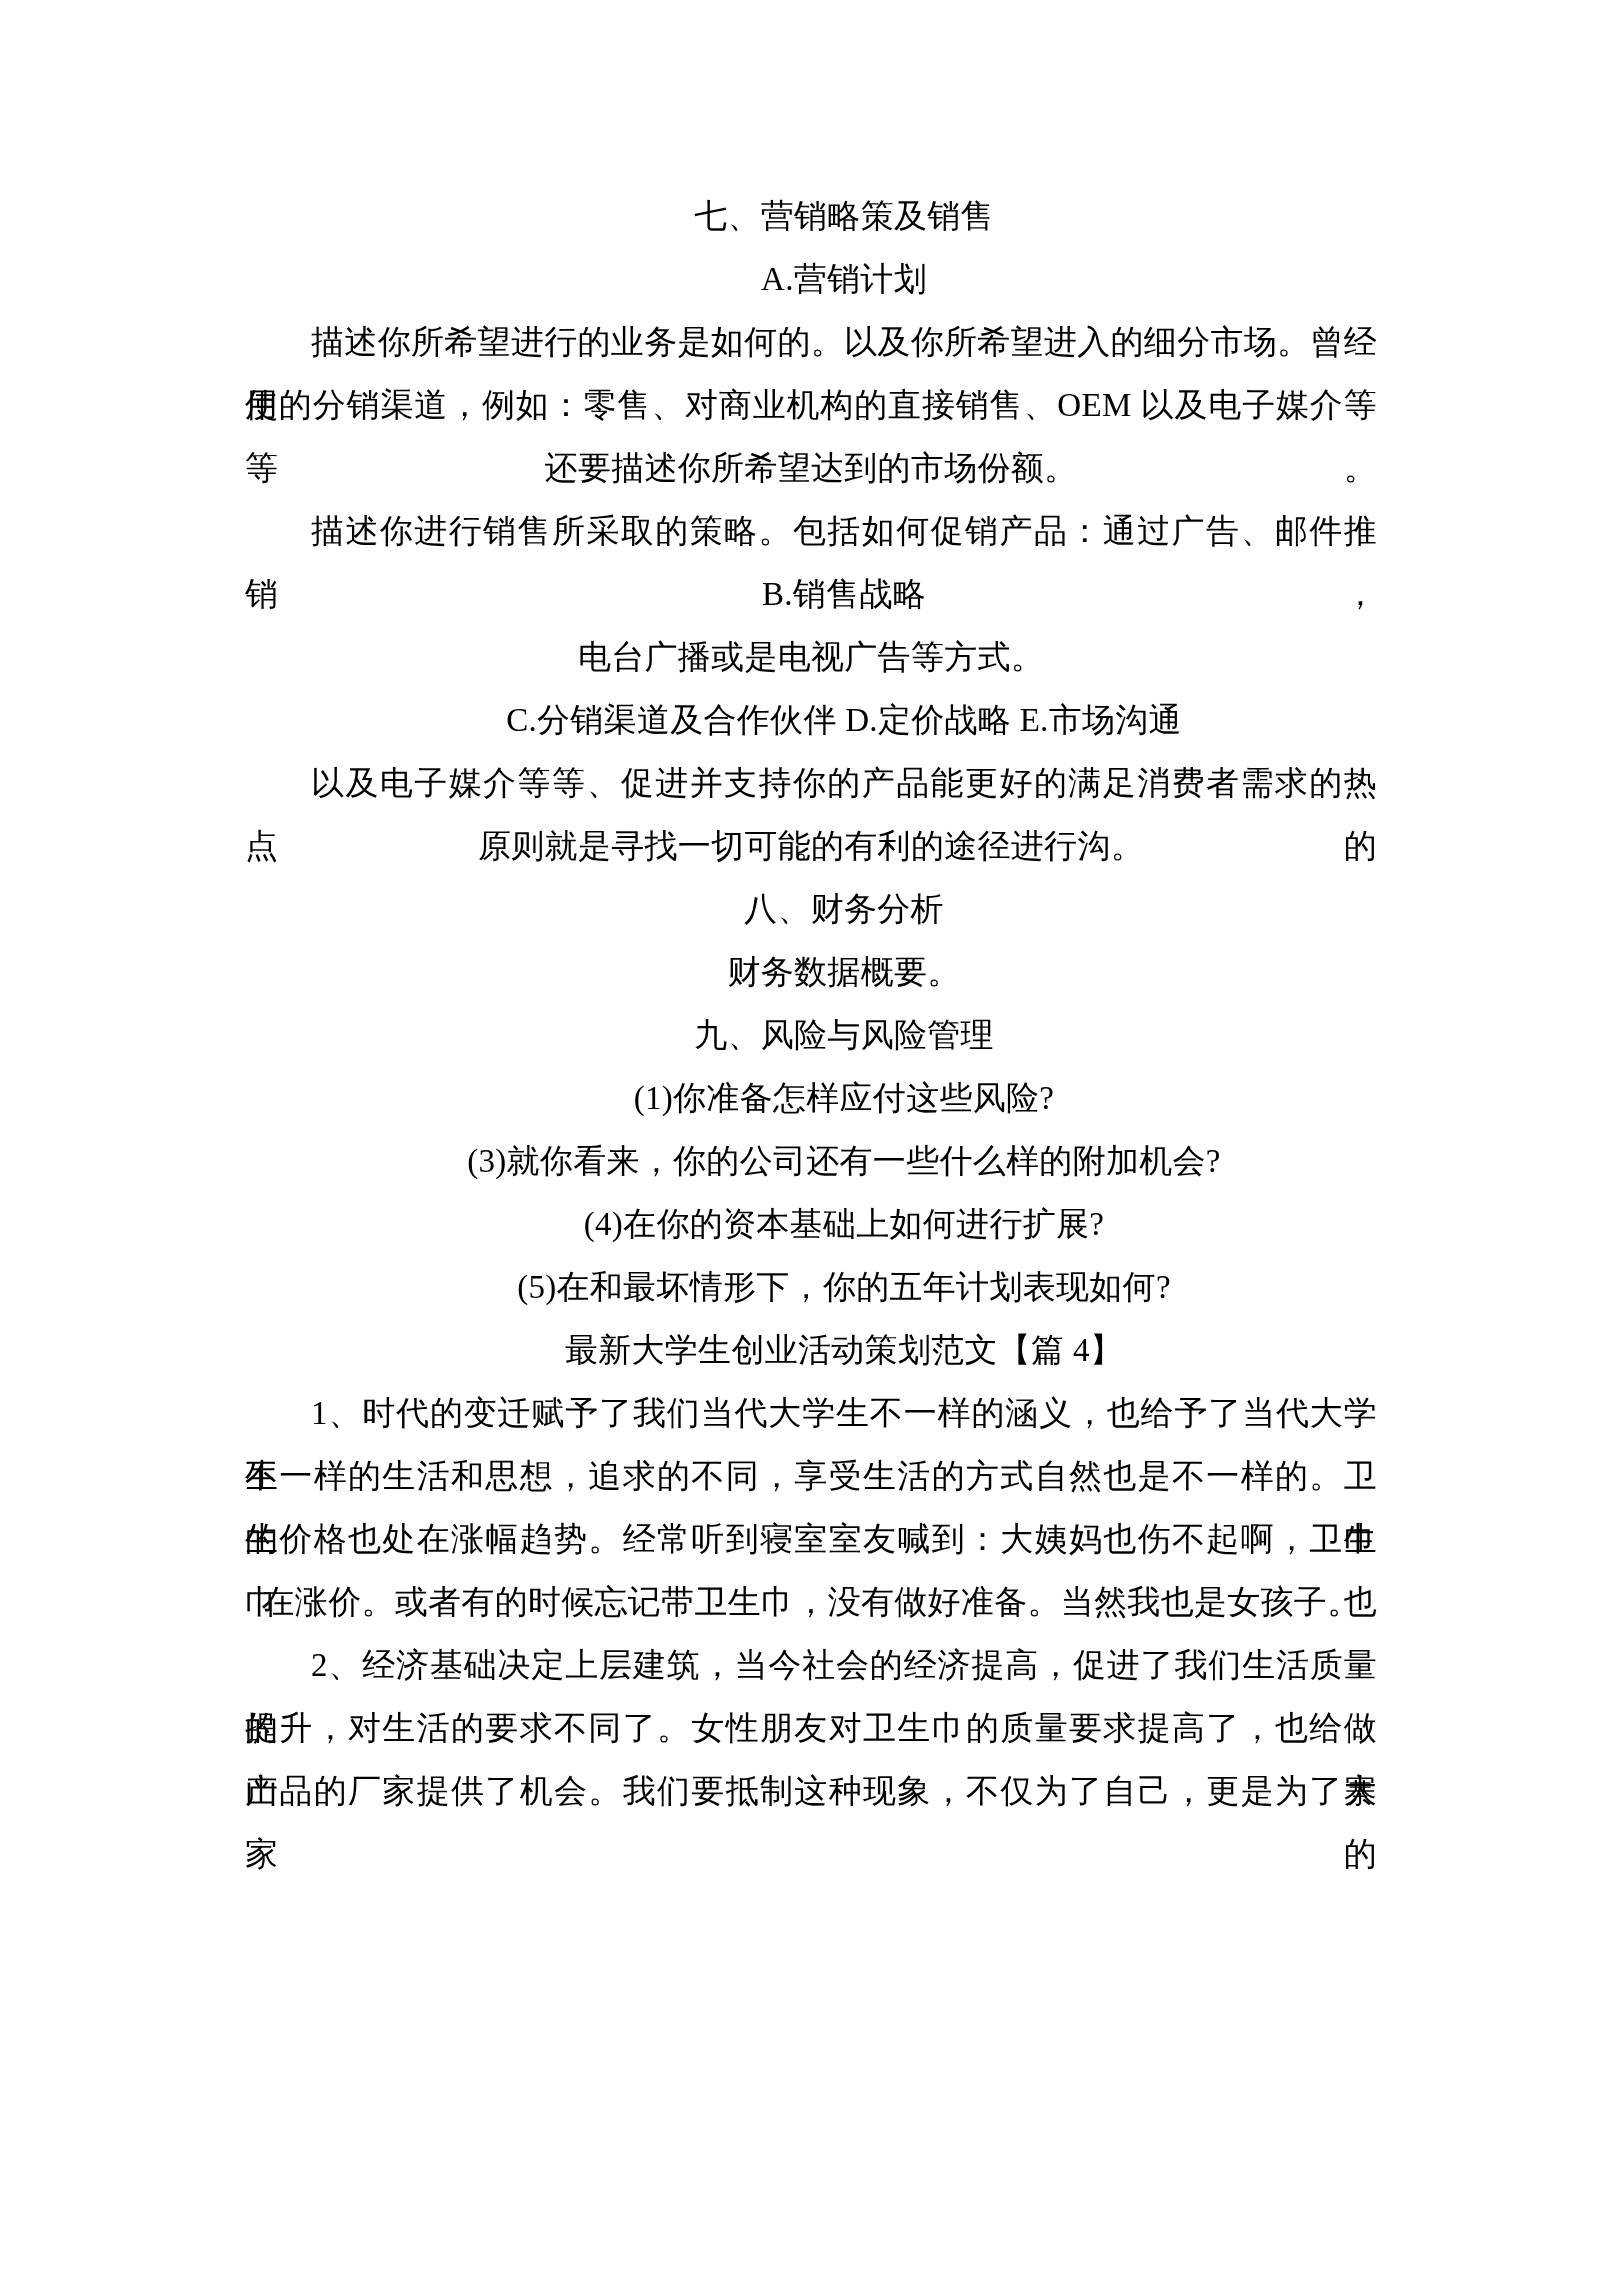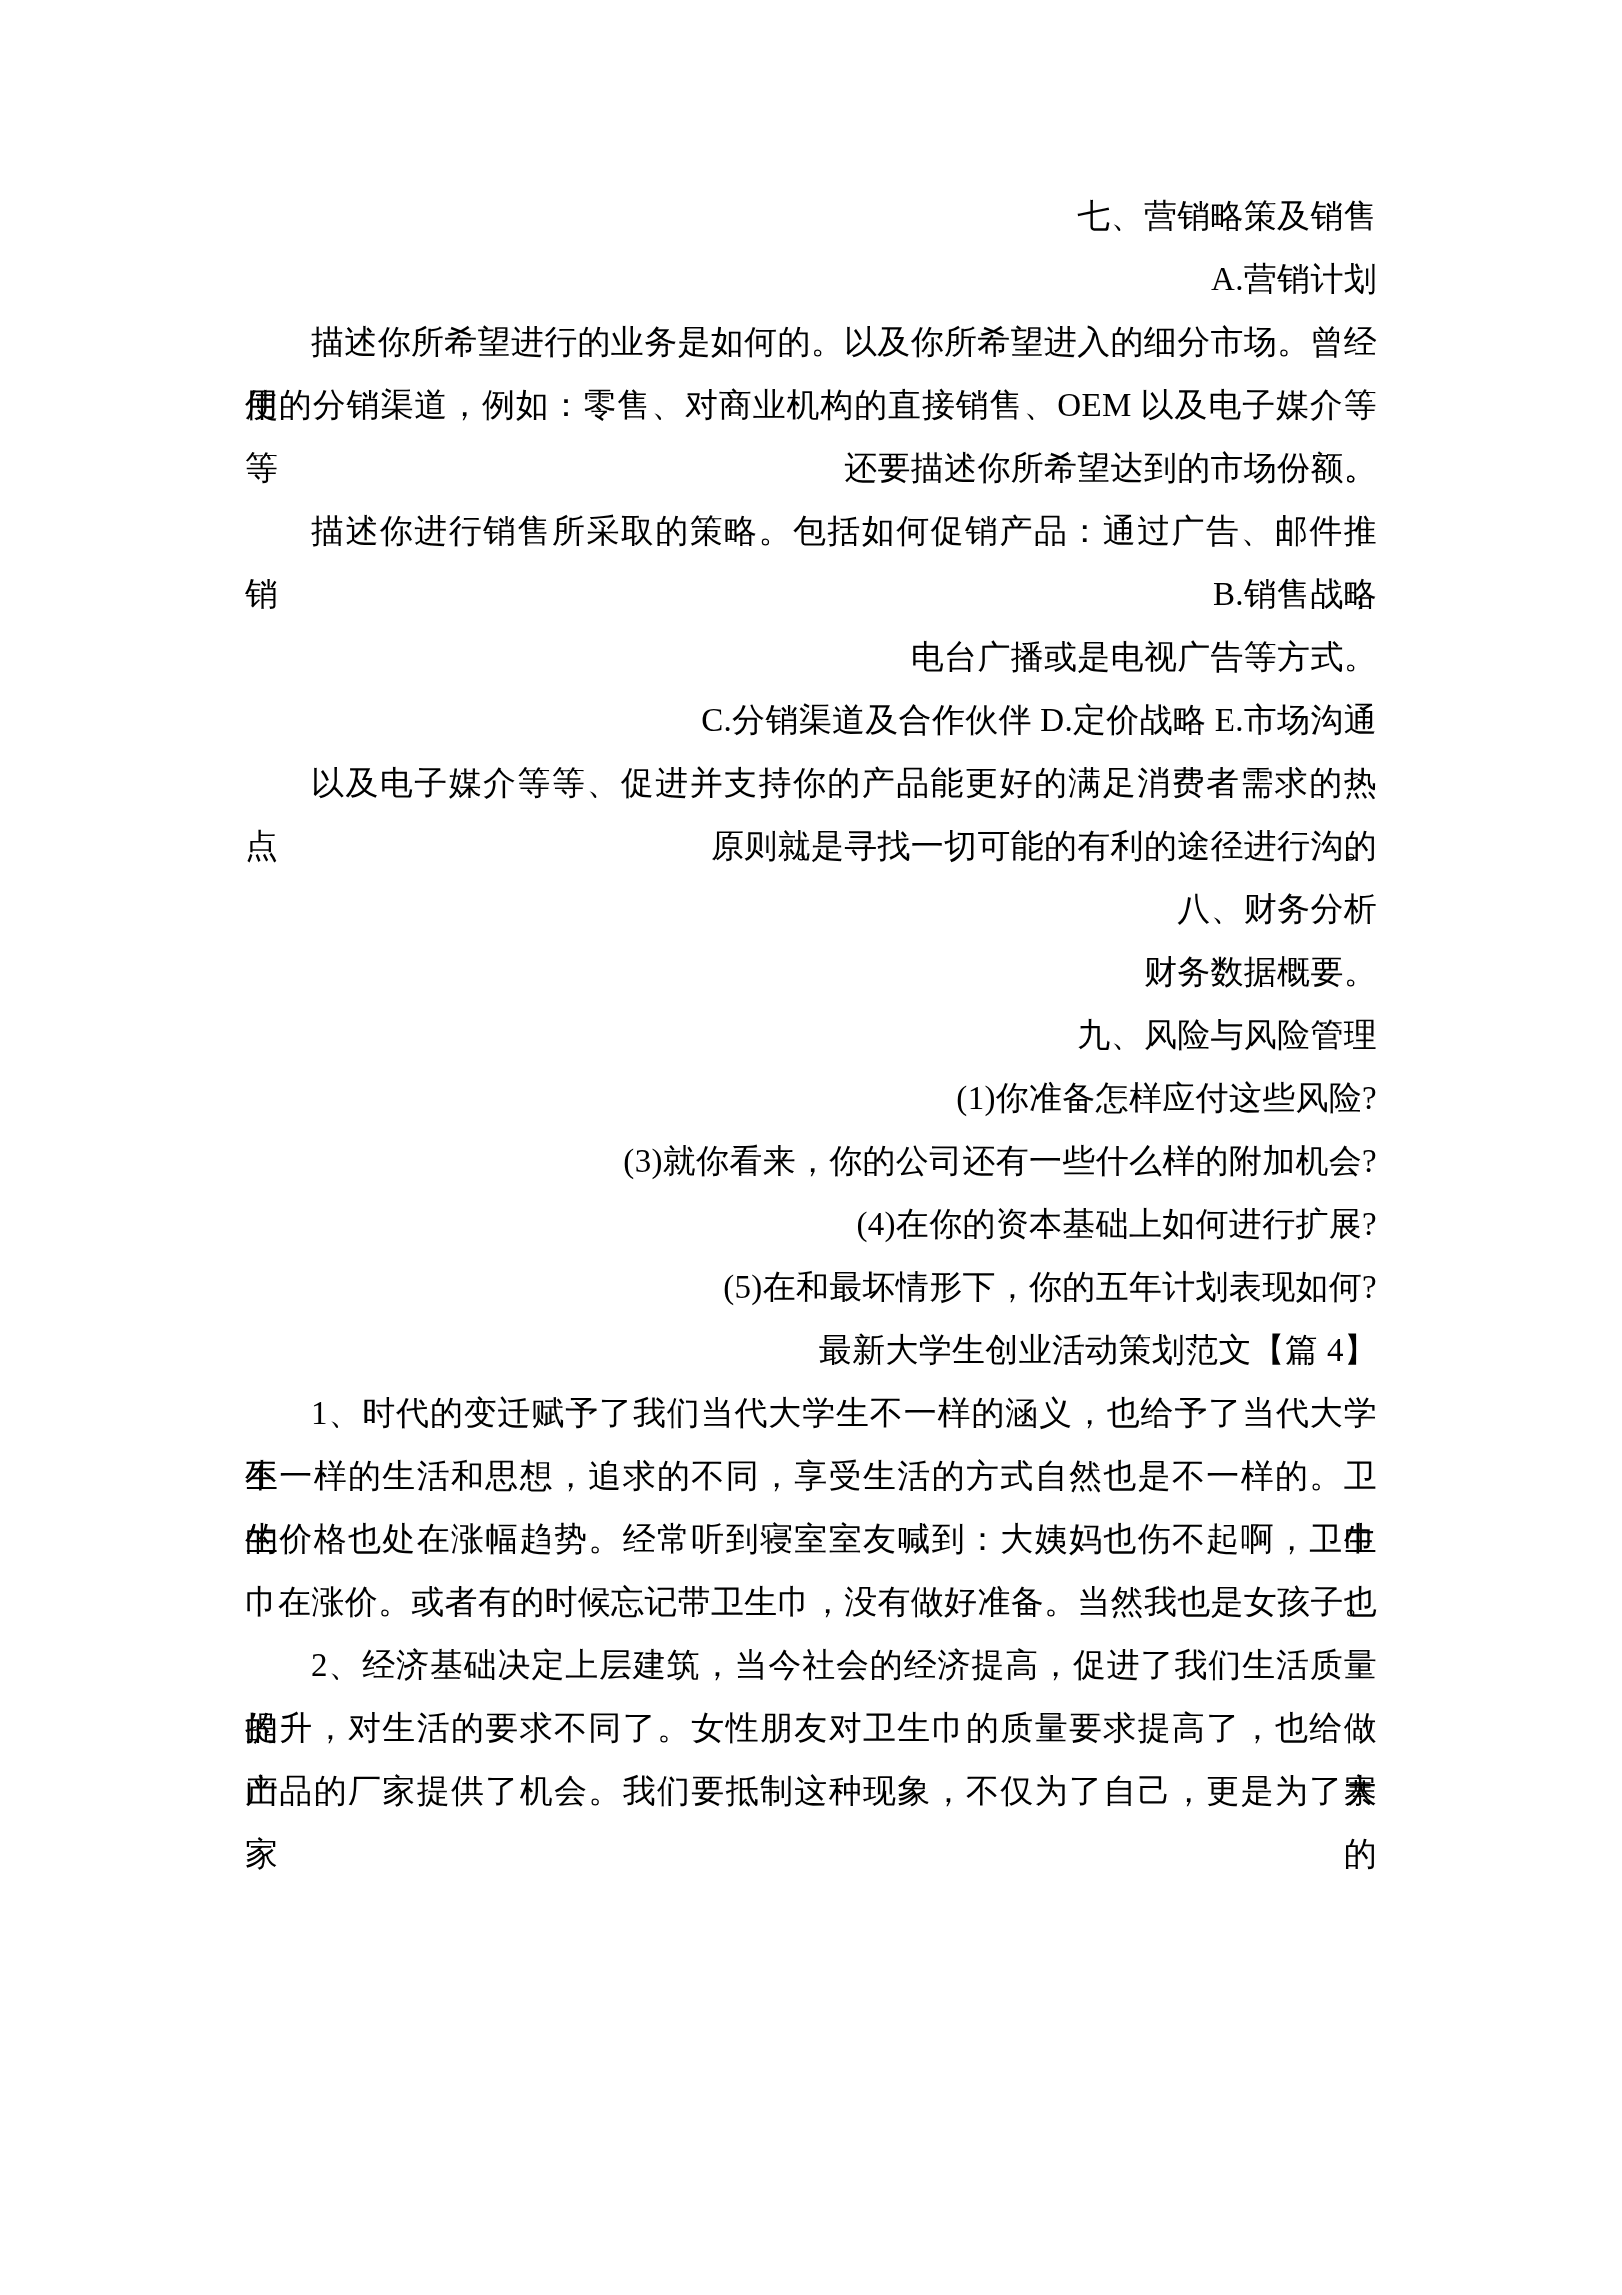--- a/index.html
+++ b/index.html
@@ -21,21 +21,21 @@
     position: absolute;
     left: 245px;
     top: 185px;
     width: 1132px;
   }
   .line {
     font-size: 33px;
     line-height: 63px;
     height: 63px;
     white-space: nowrap;
-    text-align: right;
+    text-align: center;
     letter-spacing: 0.3px;
   }
   
   .line.in {
     text-indent: 2em;
   }
   
   .line.j {
     white-space: normal;
     text-align: justify;

